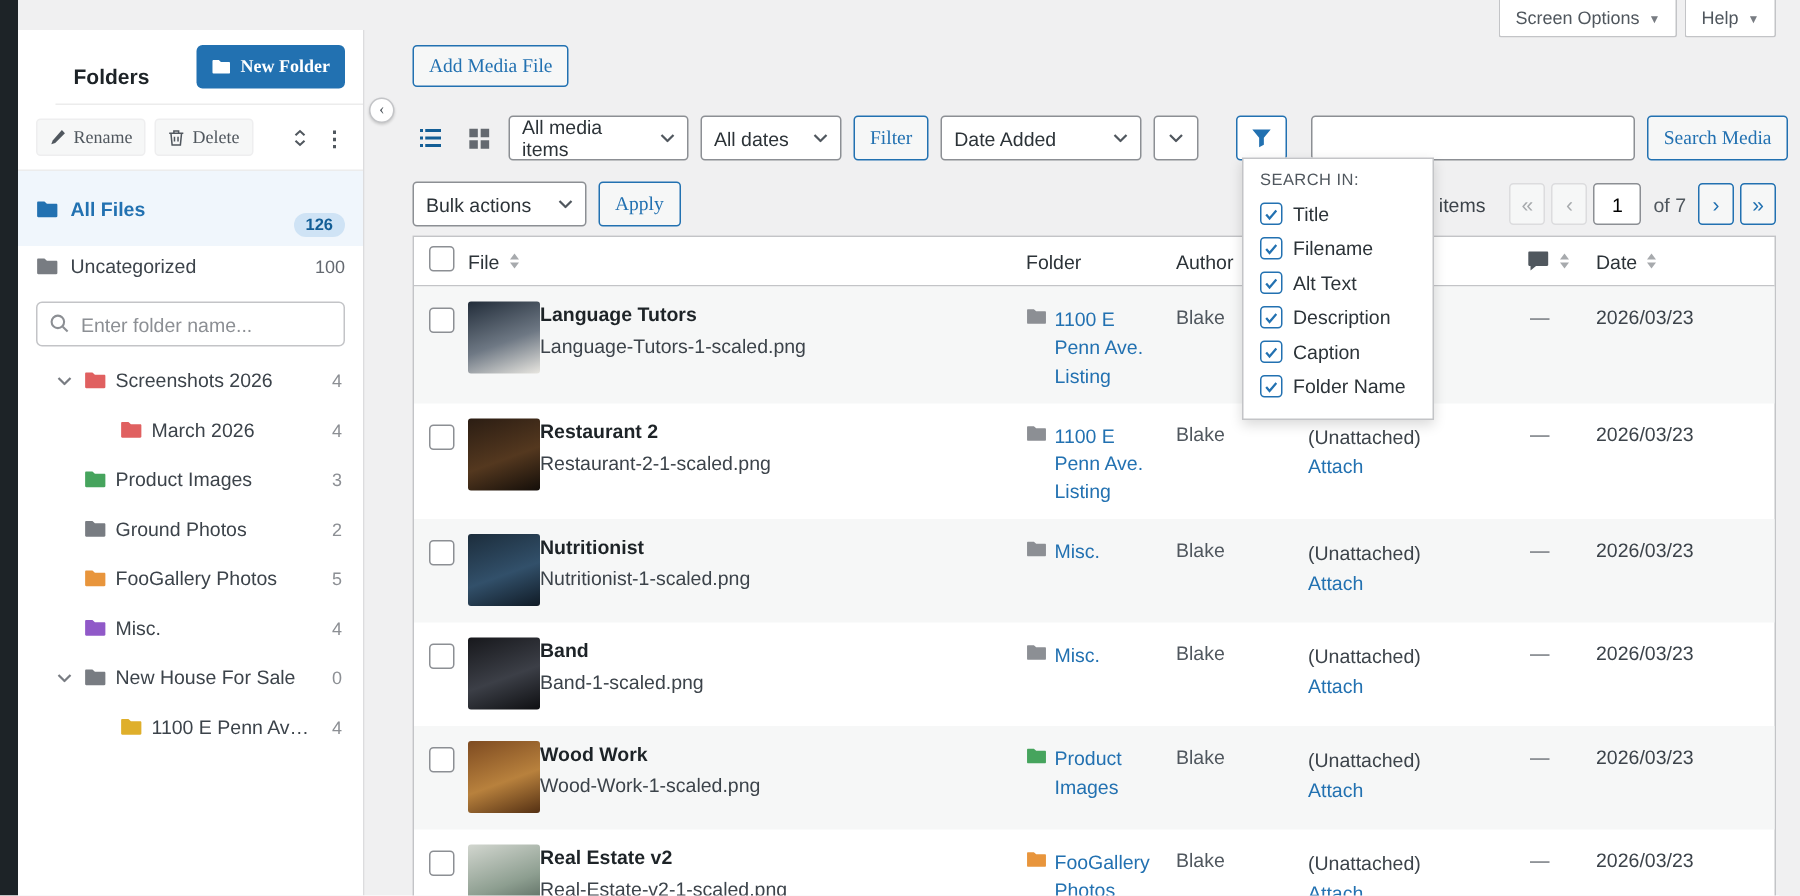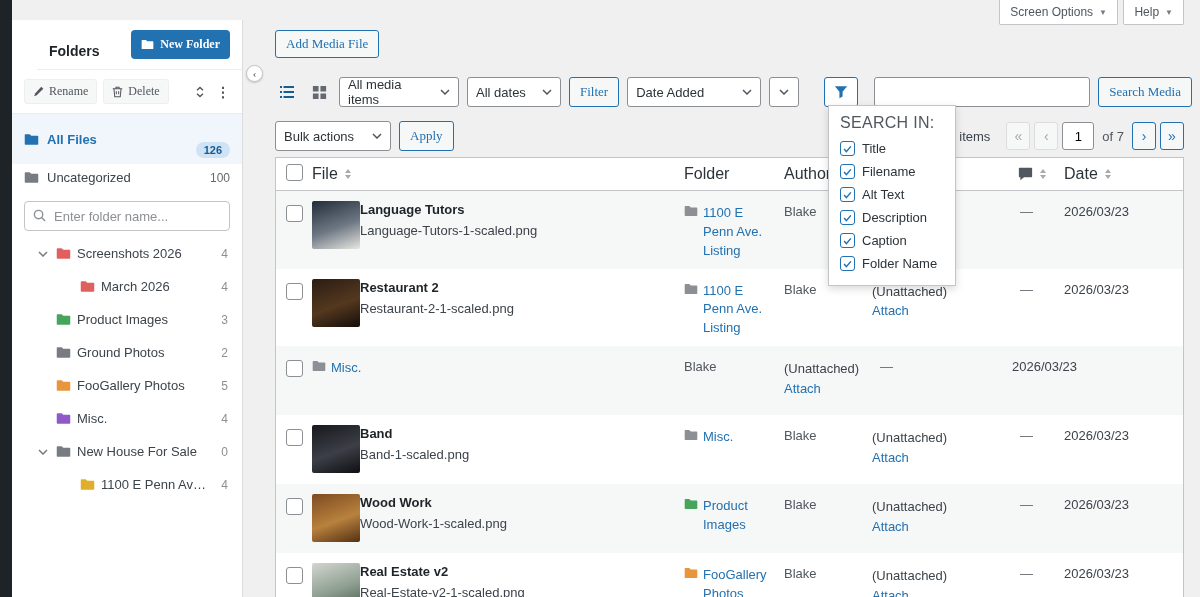--- a/index.html
+++ b/index.html
@@ -72,21 +72,21 @@
   .items-count{margin-right:12px;}
   .page-btn{width:24px;height:28px;box-sizing:border-box;border:1px solid #2271b1;background:#f6f7f7;
     color:#2271b1;border-radius:3px;display:flex;align-items:center;justify-content:center;font-size:14px;cursor:pointer;}
   .page-btn.disabled{border-color:#dcdcde;color:#a7aaad;cursor:default;}
   .page-input{width:32px;height:28px;box-sizing:border-box;border:1px solid #8c8f94;border-radius:3px;
     text-align:center;font-size:13px;font-family:"Liberation Sans",sans-serif;outline:none;}
   .of-label{padding:0 4px;color:#50575e;}
   
   .table{position:absolute;left:32px;top:157px;right:16px;background:#fff;border:1px solid #c3c4c7;}
   .thead,.trow{display:grid;grid-template-columns:36px 372px 100px 88px 140px 52px 1fr;}
-  .thead{height:32px;align-items:center;border-bottom:1px solid #c3c4c7;font-size:16px;color:#2c3338;}
+  .thead{height:32px;align-items:center;border-bottom:1px solid #c3c4c7;font-size:13px;color:#2c3338;}
   .hc{display:flex;align-items:center;gap:2px;}
   .trow{min-height:69px;}
   .tbody .trow:nth-child(odd){background:#f6f7f7;}
   .checkbox{width:15px;height:15px;border:1px solid #8c8f94;border-radius:3px;background:#fff;display:inline-block;cursor:pointer;}
   .c-check{padding:14px 0 0 10px;}
   .thead .c-check{padding-top:0;}
   .c-file{display:flex;padding:10px 8px 8px 0;}
   .thumb{width:48px;height:48px;border-radius:2px;flex-shrink:0;cursor:pointer;}
   .file-title{font-weight:700;color:#1d2327;font-size:13px;display:block;padding-top:1px;}
   .file-name{display:block;margin-top:6px;color:#3c434a;font-size:13px;}
@@ -99,21 +99,21 @@
   .attach-link{color:#2271b1;display:block;}
   .c-comments{padding:13px 0 0 8px;color:#646970;}
   .c-date{padding-top:13px;color:#3c434a;}
   .sort{display:inline-flex;flex-direction:column;gap:2px;margin-left:5px;}
   .sort i{width:0;height:0;border-left:3.5px solid transparent;border-right:3.5px solid transparent;display:block;}
   .sort .up{border-bottom:4px solid #a7aaad;}
   .sort .dn{border-top:4px solid #a7aaad;}
   
   .search-popup{position:absolute;left:585px;top:105px;width:104px;background:#fff;border:1px solid #c3c4c7;
     box-shadow:0 3px 8px rgba(0,0,0,.15);padding:8px 11px 10px;z-index:30;}
-  .sp-title{font-size:16px;color:#50575e;margin-bottom:5px;letter-spacing:.3px;}
+  .sp-title{font-size:11px;color:#50575e;margin-bottom:5px;letter-spacing:.3px;}
   .sp-opt{display:flex;align-items:center;gap:7px;padding:4px 0;font-size:13px;color:#2c3338;}
   .sp-check{width:15px;height:15px;box-sizing:border-box;border:1px solid #2271b1;border-radius:3px;background:#fff;
     display:flex;align-items:center;justify-content:center;flex-shrink:0;cursor:pointer;}
 </style>
 </head>
 <body>
 
 <div class="admin-strip"></div>
 
 <aside class="sidebar">
@@ -478,20 +478,27 @@
     <div class="c-author"><a class="author-link">Blake</a></div>
     <div class="c-attached">
       <span class="unattached">(Unattached)</span>
       <a class="attach-link">Attach</a>
     </div>
     <div class="c-comments"><span class="comments-val">—</span></div>
     <div class="c-date"><span class="date-val">2026/03/23</span></div>
   </div>
         <div class="trow">
     <div class="c-check"><span class="checkbox"></span></div>
+    <div class="c-file">
+      <span class="thumb" style="background: linear-gradient(160deg, rgb(28, 45, 60) 0%, rgb(50, 80, 106) 55%, rgb(16, 27, 38) 100%);"></span>
+      <span>
+        <a class="file-title">Nutritionist</a>
+        <span class="file-name">Nutritionist-1-scaled.png</span>
+      </span>
+    </div>
     <div class="c-folder">
       <span class="row-folder-ico" style="color: rgb(140, 143, 148);">
         <svg width="14" height="12" viewBox="0 0 20 16" fill="currentColor">
                 <path d="M1 2c0-.6.4-1 1-1h5.5L9.7 3H18c.6 0 1 .4 1 1v10c0 .6-.4 1-1 1H2c-.6 0-1-.4-1-1V2z"></path>
               </svg>
       </span>
       <a class="folder-link">Misc.</a>
     </div>
     <div class="c-author"><a class="author-link">Blake</a></div>
     <div class="c-attached">

